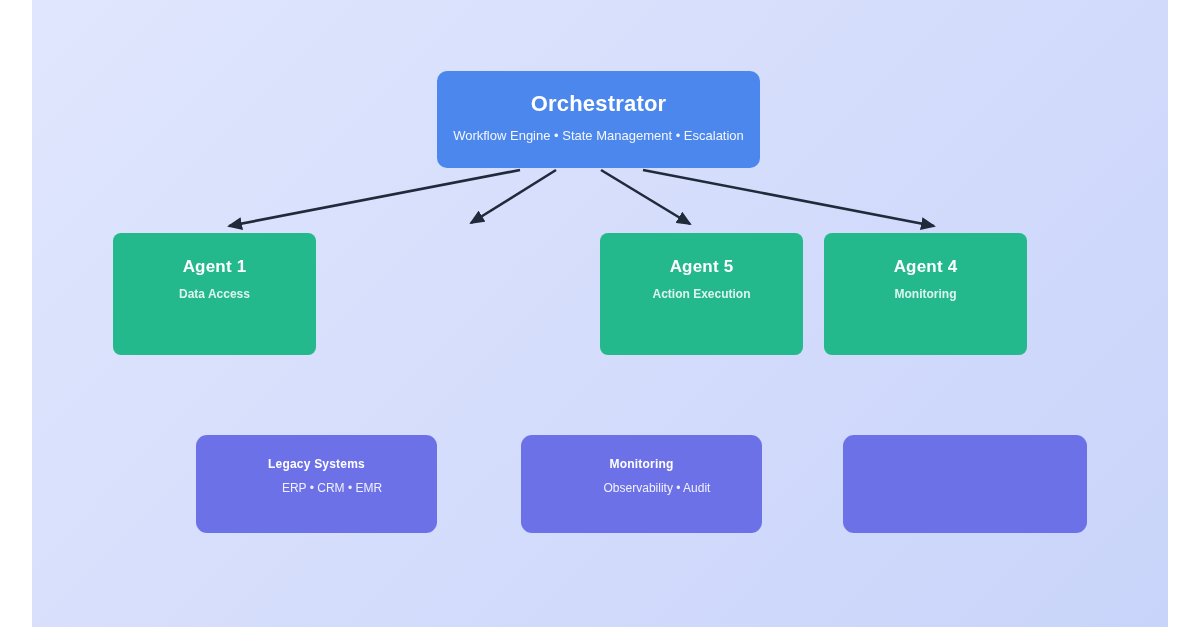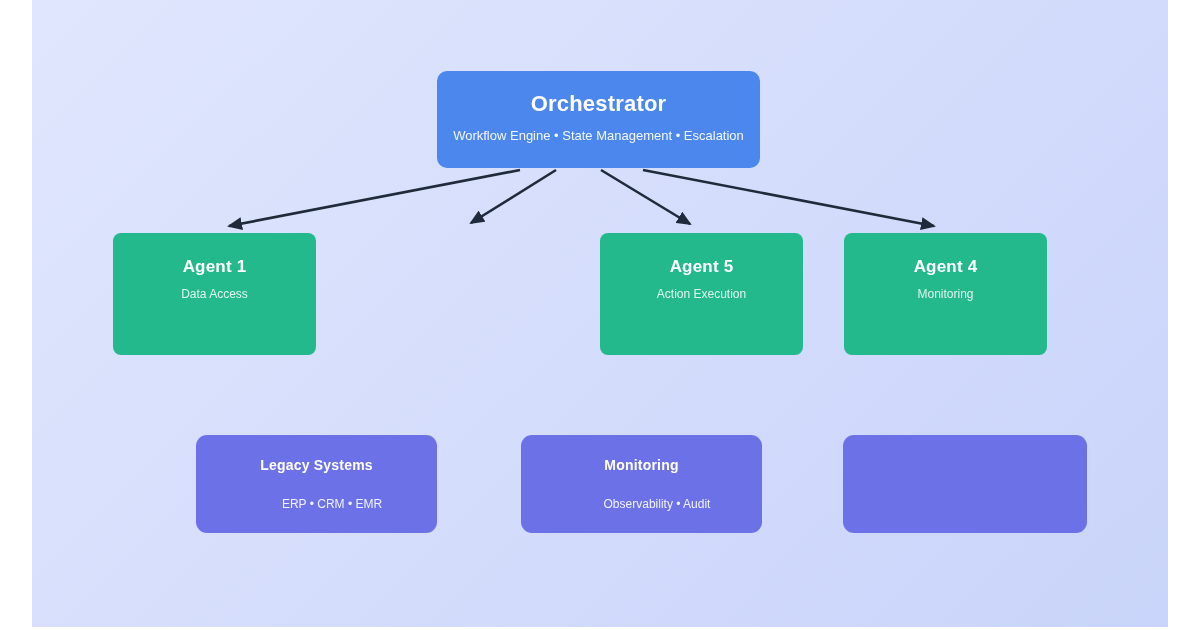--- a/index.html
+++ b/index.html
@@ -59,34 +59,34 @@
 
   .agent {
     top: 233px;
     width: 203px;
     height: 122px;
     border-radius: 8px;
     background: var(--agent-fill, #23b98c);
     padding-top: 24px;
   }
   .agent .title { font-size: 17px; margin-bottom: 10px; }
-  .agent .subtitle { font-size: 12px; color: rgba(255,255,255,0.85); }
+  .agent .subtitle { font-size: 12px; color: rgba(255,255,255,0.85); font-weight: bold; }
   .agent-1 { left: 113px; }
   .agent-2 { left: 358px; }
   .agent-3 { left: 600px; }
-  .agent-4 { left: 844px; }
+  .agent-4 { left: 824px; }
 
   .system {
     top: 435px;
     height: 98px;
     border-radius: 11px;
     background: var(--system-fill, #6d71e8);
     padding-top: 22px;
   }
-  .system .title { font-size: 14px; margin-bottom: 24px; }
+  .system .title { font-size: 12px; margin-bottom: 10px; }
   .system .subtitle { font-size: 12px; color: rgba(255,255,255,0.9); margin-left: 31px; }
   .system-1 { left: 196px; width: 241px; }
   .system-2 { left: 521px; width: 241px; }
   .system-3 { left: 843px; width: 244px; }
 </style>
 </head>
 <body>
 
 <div class="stage">
   <div class="panel"></div>

